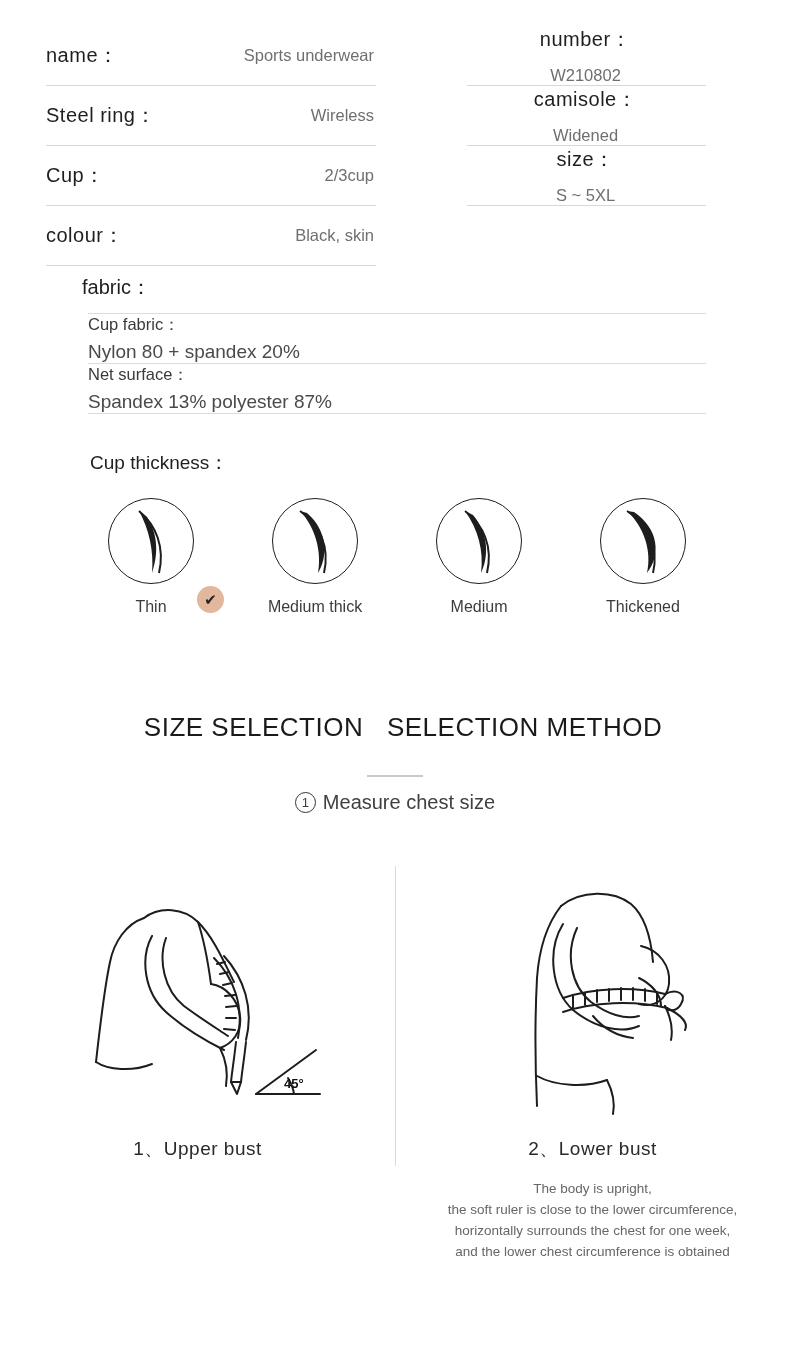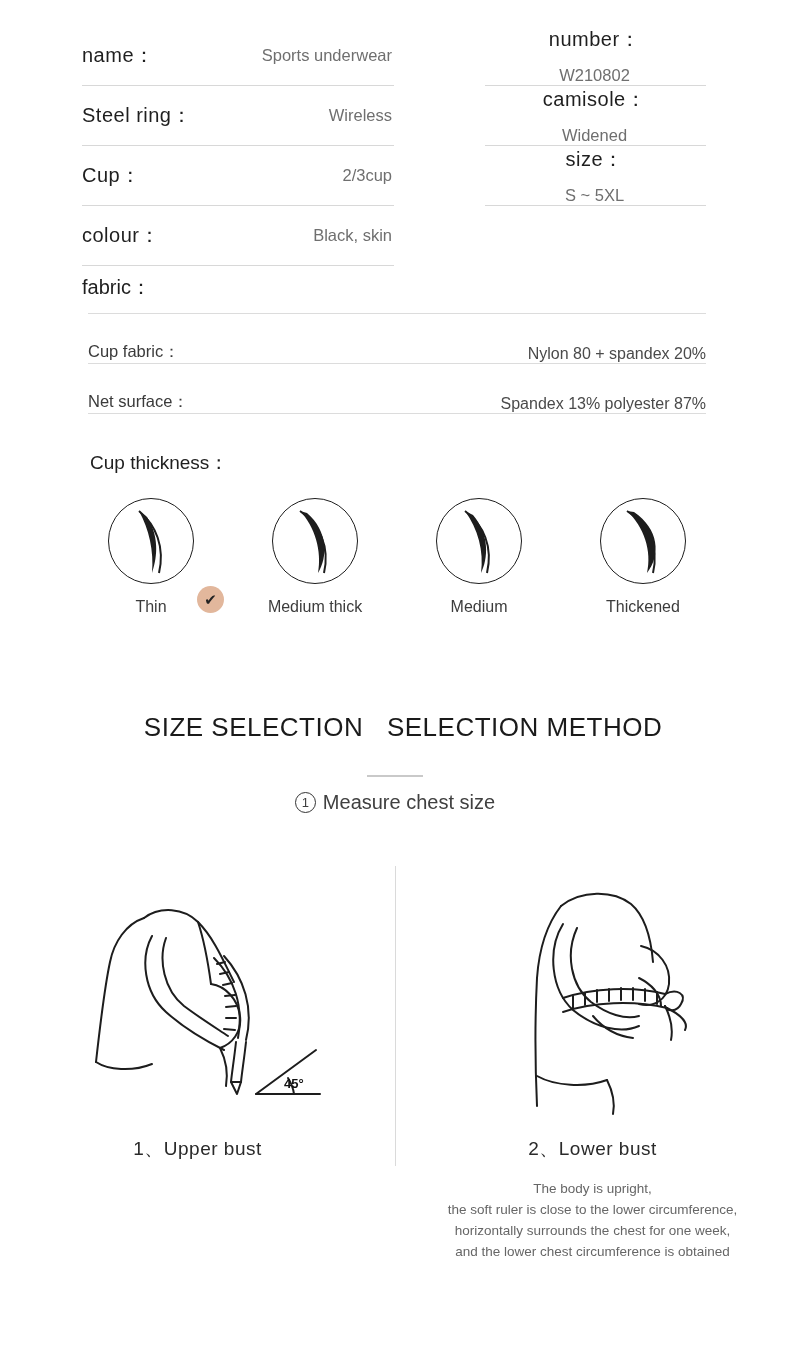--- a/index.html
+++ b/index.html
@@ -19,21 +19,21 @@
   
   .spec-area {
     position: absolute;
     left: 0;
     top: 26px;
     width: 790px;
   }
   .spec-grid {
     display: flex;
     flex-wrap: wrap;
-    padding: 0 84px 0 82px;
+    padding: 0 84px 0 46px;
     box-sizing: border-box;
   }
   .spec-row {
     display: flex;
     width: 100%;
   }
   .spec-cell {
     width: 50%;
     box-sizing: border-box;
     height: 60px;
@@ -65,32 +65,33 @@
     font-size: 20px;
     color: #1f1f1f;
     padding: 0 0 0 82px;
     margin-top: 8px;
   }
   .fabric-table {
     margin: 12px 84px 0 88px;
   }
   .fabric-row {
     display: flex;
-    align-items: flex-end;
+    align-items: flex-start;
     justify-content: space-between;
     height: 49px;
     border-bottom: 1px solid #dcdcdc;
+    flex-direction: column;
   }
   .fabric-row:first-child { border-top: 1px solid #dcdcdc; }
   .fabric-key {
     font-size: 16.5px;
     color: #3a3a3a;
   }
   .fabric-val {
-    font-size: 16px;
+    font-size: 19px;
     color: #4a4a4a;
   }
 
   
   .cup-thickness-title {
     font-size: 19px;
     color: #1f1f1f;
     margin: 36px 0 0 90px;
   }
   .thickness-row {

